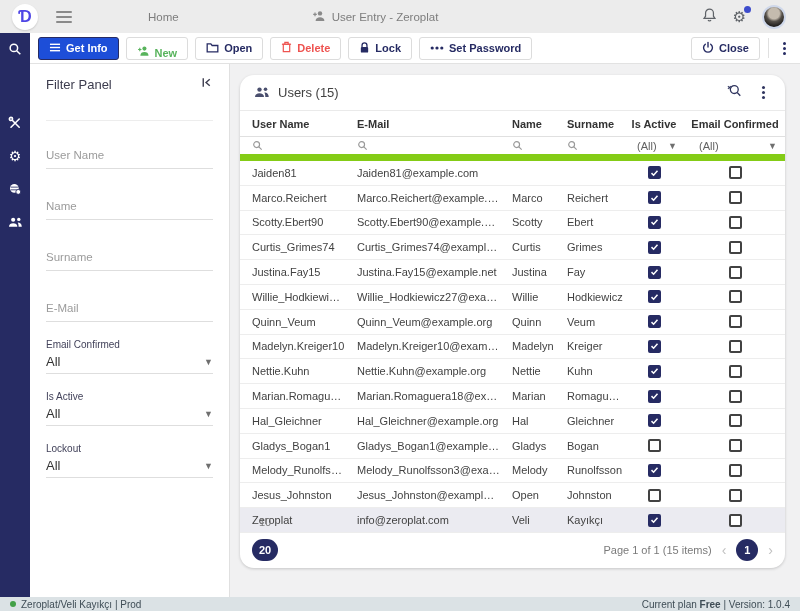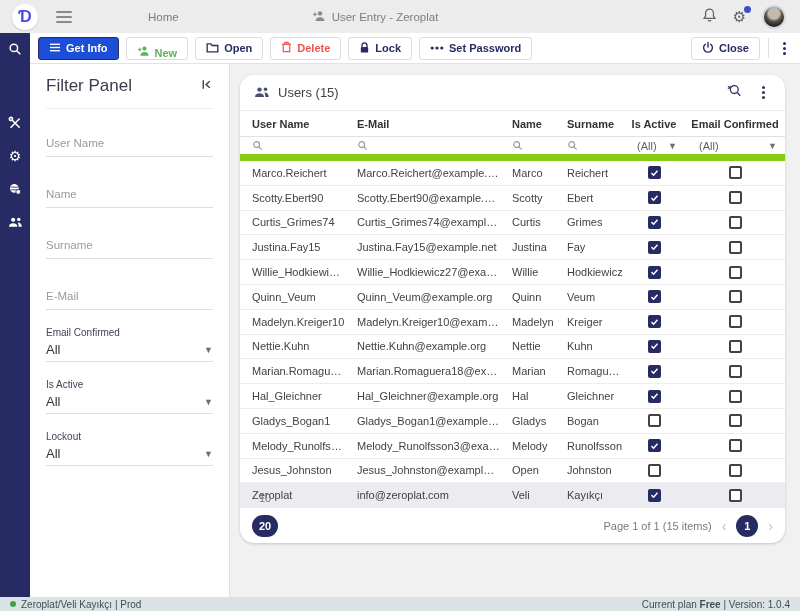--- a/index.html
+++ b/index.html
@@ -46,21 +46,21 @@
   .toolbar-right { margin-left:auto; display:flex; align-items:center; }
   .vdiv { width:1px; height:20px; background:#e0e0e0; margin:0 8px; }
   .kebab { display:flex; flex-direction:column; gap:2px; padding:4px 6px; }
   .kebab i { width:3px; height:3px; border-radius:50%; background:#262b63; }
 
   
   .body { flex:1; display:flex; min-height:0; background:#f1f1f2; }
 
   .filter { width:200px; background:#fff; border-right:1px solid #e0e0e0; padding:12px 16px 0 16px; flex:none; }
   .filter-head { display:flex; justify-content:space-between; align-items:center; color:#3c3c4e;
-                 font-size:17px; padding-bottom:12px; border-bottom:1px solid #ededed; }
+                 font-size:13px; padding-bottom:28px; border-bottom:1px solid #ededed; }
   .tfield { margin-top:31px; border-bottom:1px solid #dedede; padding-bottom:7px; color:#9b9b9b; font-size:11.5px; }
   .sfield { margin-top:17px; }
   .sfield .slabel { font-size:10px; color:#42425a; }
   .sval { display:flex; justify-content:space-between; align-items:center; border-bottom:1px solid #dedede;
           padding:4px 0 4px 0; font-size:13px; color:#333; }
   .caret { color:#6f6f6f; font-size:9px; }
 
   .content { flex:1; padding:11px 15px 0 10px; min-width:0; }
   .card { background:#fff; border-radius:14px; box-shadow:0 1px 3px rgba(0,0,0,.18); overflow:hidden; }
   .card-head { height:36px; display:flex; align-items:center; padding:0 14px; border-bottom:1px solid #eaeaea; }
@@ -361,20 +361,36 @@
                     <span class="caret">▼</span>
                   </div>
                 <div class="c5 fall">
                     <span>(All)</span>
                     <span class="caret">▼</span>
                   </div>
               </div>
 
               <div>
                   <div class="trow">
+                    <div class="td cell-pad c0">Jaiden81</div>
+                    <div class="td cell-pad c1">Jaiden81@example.com</div>
+                    <div class="td cell-pad c2"></div>
+                    <div class="td cell-pad c3"></div>
+                    <div class="td chk c4">
+                      <span class="checkbox checked">
+                        <svg viewBox="0 0 12 12" width="10" height="10">
+                          <polyline points="2,6.2 4.8,9 10,3" fill="none" stroke="#fff" stroke-width="2"></polyline>
+                        </svg>
+                      </span>
+                    </div>
+                    <div class="td chk c5">
+                      <span class="checkbox"></span>
+                    </div>
+                  </div>
+                  <div class="trow">
                     <div class="td cell-pad c0">Marco.Reichert</div>
                     <div class="td cell-pad c1">Marco.Reichert@example.com</div>
                     <div class="td cell-pad c2">Marco</div>
                     <div class="td cell-pad c3">Reichert</div>
                     <div class="td chk c4">
                       <span class="checkbox checked">
                         <svg viewBox="0 0 12 12" width="10" height="10">
                           <polyline points="2,6.2 4.8,9 10,3" fill="none" stroke="#fff" stroke-width="2"></polyline>
                         </svg>
                       </span>

